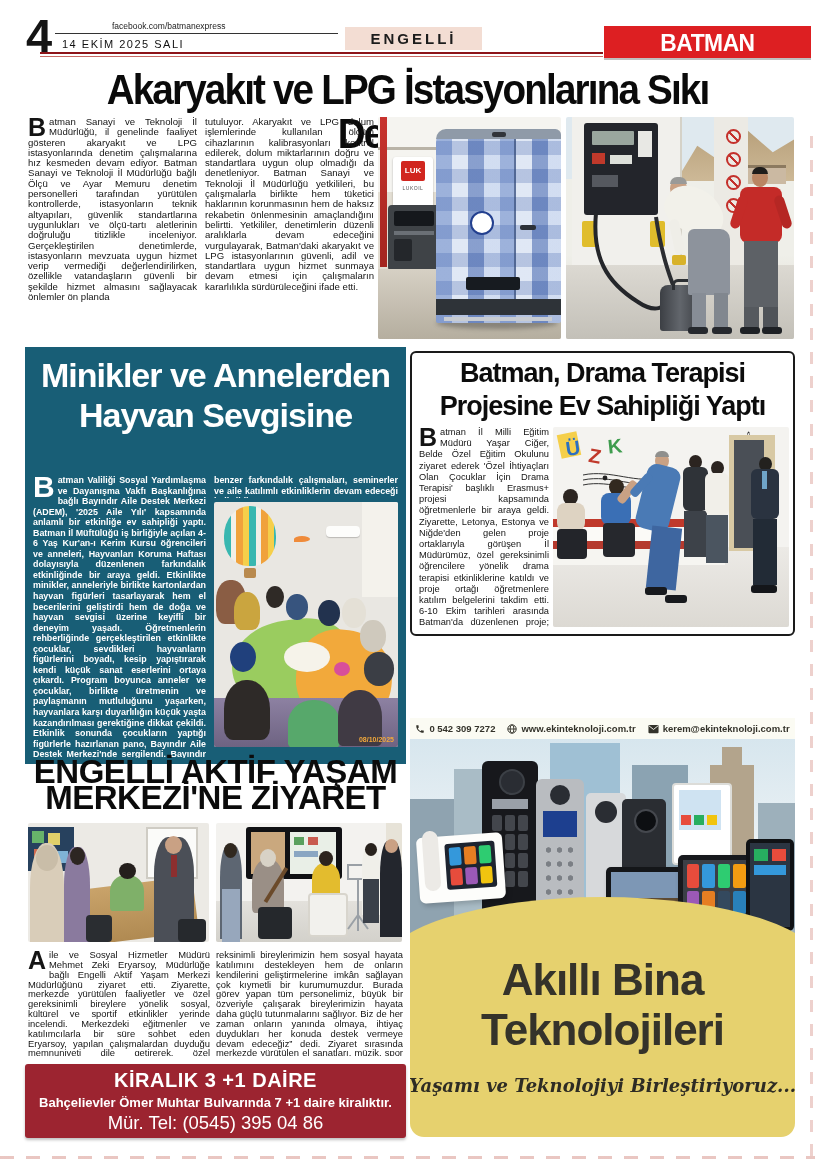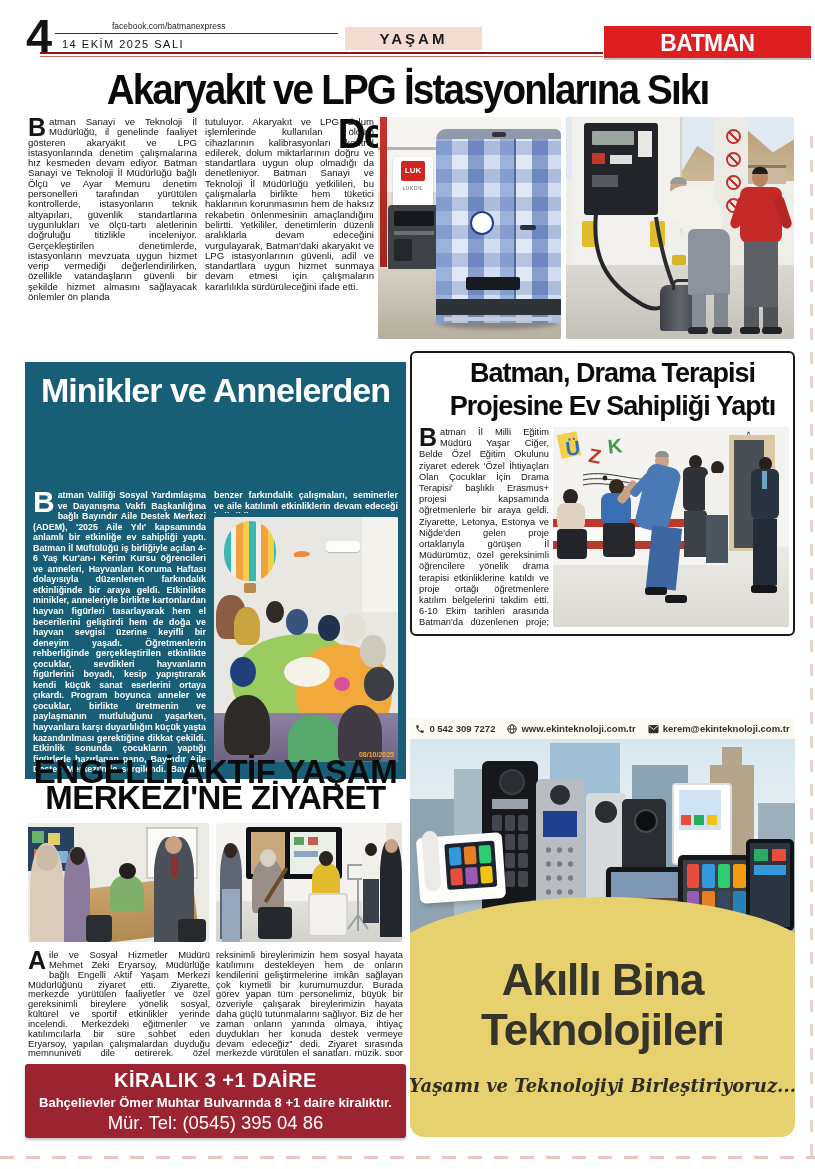--- a/index.html
+++ b/index.html
@@ -24,21 +24,21 @@
 
 <div class="page">
 
   <div class="abs" style="left:26px;top:12px;font-size:47px;font-weight:900;line-height:1;">4</div>
 
   <div class="abs" style="left:112px;top:21px;font-size:8.5px;color:#222;">facebook.com/batmanexpress</div>
   <div class="abs" style="left:55px;top:33px;width:283px;height:1px;background:#333;"></div>
   <div class="abs" style="left:62px;top:38px;font-size:11px;letter-spacing:1.5px;font-weight:500;color:#111;">14 EKİM 2025 SALI</div>
 
   <div class="abs center" style="left:345px;top:27px;width:137px;height:23px;background:#f3ddd3;
-       font-size:15px;font-weight:700;letter-spacing:3px;line-height:23px;color:#1c1c1c;">YAŞAM</div>
+       font-size:15px;font-weight:700;letter-spacing:3px;line-height:23px;color:#1c1c1c;">ENGELLİ</div>
 
   <div class="abs center" style="left:604px;top:26px;width:207px;height:32px;background:#dd1f22;
        box-shadow:0 2px 0 rgba(0,0,0,.25);">
     <span class="abs white" style="left:0;width:207px;top:3px;font-size:24px;font-weight:900;letter-spacing:-.5px;
           transform:scaleX(.95);transform-origin:center;">BATMAN EXPRESS</span>
   </div>
 
   <div class="abs" style="left:40px;top:52px;width:563px;height:2px;background:#8d1418;"></div>
   <div class="abs" style="left:40px;top:56px;width:563px;height:1px;background:#c96b65;"></div>
 
@@ -130,23 +130,24 @@
       <div class="abs" style="left:-2px;top:30px;width:10px;height:34px;background:#c42b28;transform:rotate(18deg);border-radius:5px;"></div>
       <div class="abs" style="left:42px;top:30px;width:10px;height:34px;background:#b52724;transform:rotate(-18deg);border-radius:5px;"></div>
       <div class="abs" style="left:8px;top:76px;width:34px;height:66px;background:#5d6166;"></div>
       <div class="abs" style="left:8px;top:142px;width:15px;height:22px;background:#55595e;"></div>
       <div class="abs" style="left:27px;top:142px;width:15px;height:22px;background:#4f5358;"></div>
       <div class="abs" style="left:4px;top:162px;width:20px;height:7px;background:#1e2125;border-radius:3px;"></div>
       <div class="abs" style="left:26px;top:162px;width:20px;height:7px;background:#1e2125;border-radius:3px;"></div>
     </div>
   </div>
 
-  <div class="abs" style="left:25px;top:347px;width:381px;height:417px;background:#185e76;margin-top:15px;">
+  <div class="abs" style="left:25px;top:347px;width:381px;height:417px;background:#185e76;">
     <div class="abs center white" style="left:0;top:8px;width:381px;font-size:34px;font-weight:800;line-height:40px;letter-spacing:-1px;">
       <span style="display:block;">Minikler ve Annelerden</span>
+      <span style="display:block;">Hayvan Sevgisine</span>
     </div>
     <div class="abs just dcb white" style="left:8px;top:128px;width:173px;height:283px;font-size:8.9px;line-height:10.55px;font-weight:600;">Batman Valiliği Sosyal Yardımlaşma ve Dayanışma Vakfı Başkanlığına bağlı Bayındır Aile Destek Merkezi (ADEM), '2025 Aile Yılı' kapsamında anlamlı bir etkinliğe ev sahipliği yaptı. Batman İl Müftülüğü iş birliğiyle açılan 4-6 Yaş Kur'an-ı Kerim Kursu öğrencileri ve anneleri, Hayvanları Koruma Haftası dolayısıyla düzenlenen farkındalık etkinliğinde bir araya geldi. Etkinlikte minikler, anneleriyle birlikte kartonlardan hayvan figürleri tasarlayarak hem el becerilerini geliştirdi hem de doğa ve hayvan sevgisi üzerine keyifli bir deneyim yaşadı. Öğretmenlerin rehberliğinde gerçekleştirilen etkinlikte çocuklar, sevdikleri hayvanların figürlerini boyadı, kesip yapıştırarak kendi küçük sanat eserlerini ortaya çıkardı. Program boyunca anneler ve çocuklar, birlikte üretmenin ve paylaşmanın mutluluğunu yaşarken, hayvanlara karşı duyarlılığın küçük yaşta kazandırılması gerektiğine dikkat çekildi. Etkinlik sonunda çocukların yaptığı figürlerle hazırlanan pano, Bayındır Aile Destek Merkezi'nde sergilendi. Bayındır Aile Destek Merkezi yetkilileri, etkinliğin amacının sadece eğlenceli vakit geçirmek olmadığını, aynı zamanda aile bağlarını güçlendirmek, çocuklarda çevre ve hayvan sevgisi bilincini artırmak olduğunu vurguladı. “2025 Aile Yılı” etkinlikleri kapsamında ADEM bünyesinde yıl boyunca</div>
     <div class="abs just white" style="left:189px;top:128px;width:184px;height:23px;font-size:8.9px;line-height:10.55px;font-weight:600;overflow:hidden;">benzer farkındalık çalışmaları, seminerler ve aile katılımlı etkinliklerin devam edeceği belirtildi.</div>
 
     <div class="ph" style="left:189px;top:155px;width:184px;height:245px;background:#e9e7e2;">
       <div class="abs winGrid" style="left:148px;top:0;width:36px;height:95px;background:#f4f2ec;"></div>
       <div class="abs" style="left:112px;top:24px;width:34px;height:11px;background:#fdfdfb;border-radius:4px;box-shadow:0 1px 1px rgba(0,0,0,.2);"></div>
       <div class="abs" style="left:10px;top:4px;width:52px;height:60px;border-radius:50% 50% 46% 46%;
            background:repeating-linear-gradient(90deg,#39b7b0 0 7px,#f2efe8 7px 12px,#f0a23c 12px 19px,#f5cf4a 19px 25px);"></div>
       <div class="abs" style="left:30px;top:66px;width:12px;height:10px;background:#b98a4e;border-radius:2px;"></div>
@@ -166,21 +167,21 @@
       <div class="abs" style="left:0;top:196px;width:184px;height:49px;background:linear-gradient(#8d81a2,#6e6382);"></div>
       <div class="abs" style="left:10px;top:178px;width:46px;height:60px;background:#2e2a28;border-radius:48% 48% 20% 20%;"></div>
       <div class="abs" style="left:74px;top:198px;width:52px;height:48px;background:#57a86b;border-radius:48% 48% 10% 10%;"></div>
       <div class="abs" style="left:124px;top:188px;width:44px;height:56px;background:#403a44;border-radius:48% 48% 10% 10%;"></div>
       <div class="abs" style="left:120px;top:160px;width:16px;height:14px;background:#d84f9a;border-radius:50%;"></div>
       <div class="abs" style="right:4px;bottom:4px;font-size:7px;color:#f2a93b;font-weight:700;">08/10/2025</div>
     </div>
   </div>
 
   <div class="abs" style="left:410px;top:351px;width:385px;height:285px;border:2px solid #1a1a1a;border-radius:6px;background:#fff;box-sizing:border-box;">
-    <div class="abs center" style="left:0;top:4px;width:381px;font-size:27px;font-weight:800;line-height:33px;letter-spacing:-1px;color:#0c0c0c;padding-left:10px;">
+    <div class="abs center" style="left:0;top:4px;width:381px;font-size:27px;font-weight:800;line-height:33px;letter-spacing:-1px;color:#0c0c0c;">
       <span style="display:block;">Batman, Drama Terapisi</span>
       <span style="display:block;">Projesine Ev Sahipliği Yaptı</span>
     </div>
     <div class="abs just dc" style="left:7px;top:74px;width:130px;height:200px;font-size:9.3px;line-height:11.2px;">Batman İl Milli Eğitim Müdürü Yaşar Ciğer, Belde Özel Eğitim Okulunu ziyaret ederek 'Özel İhtiyaçları Olan Çocuklar İçin Drama Terapisi' başlıklı Erasmus+ projesi kapsamında öğretmenlerle bir araya geldi. Ziyarette, Letonya, Estonya ve Niğde'den gelen proje ortaklarıyla görüşen İl Müdürümüz, özel gereksinimli öğrencilere yönelik drama terapisi etkinliklerine katıldı ve proje ortağı öğretmenlere katılım belgelerini takdim etti. 6-10 Ekim tarihleri arasında Batman'da düzenlenen proje; özel gereksinimli çocukların gelişimine katkı sağlayacak drama terapisi yöntemlerinin yaygınlaştırılmasını amaçlıyor.</div>
 
     <div class="ph" style="left:141px;top:74px;width:236px;height:200px;background:#f4f3f0;">
       <div class="abs" style="left:0;top:120px;width:236px;height:80px;
            background:linear-gradient(#eceae6,#dcd9d3);"></div>
       <div class="abs" style="left:6px;top:6px;width:20px;height:24px;background:#f5cf4a;transform:rotate(-12deg);"></div>
       <div class="abs center" style="left:10px;top:10px;width:20px;font-size:20px;font-weight:900;color:#2b6fc2;transform:rotate(-8deg);">Ü</div>
@@ -412,21 +413,21 @@
     <div class="abs" style="left:164px;top:18px;width:22px;height:96px;background:#23262d;border-radius:35% 35% 0 0;">
       <div class="abs" style="left:5px;top:-2px;width:13px;height:14px;background:#caa184;border-radius:50%;"></div>
     </div>
   </div>
 
   <div class="abs just dc" style="left:28px;top:950px;width:182px;height:106px;font-size:9.4px;line-height:9.85px;">Aile ve Sosyal Hizmetler Müdürü Mehmet Zeki Eryarsoy, Müdürlüğe bağlı Engelli Aktif Yaşam Merkezi Müdürlüğünü ziyaret etti. Ziyarette, merkezde yürütülen faaliyetler ve özel gereksinimli bireylere yönelik sosyal, kültürel ve sportif etkinlikler yerinde incelendi. Merkezdeki eğitmenler ve katılımcılarla bir süre sohbet eden Eryarsoy, yapılan çalışmalardan duyduğu memnuniyeti dile getirerek, özel gereksinimli bireylerin toplumsal yaşamın her alanında aktif rol almalarının önemine vurgu yaptı. Müdür Eryarsoy, yaptığı açıklamada “Engelli Aktif Yaşam Merkezi'miz, özel ge-</div>
   <div class="abs just" style="left:216px;top:950px;width:187px;height:106px;font-size:9.4px;line-height:9.85px;">reksinimli bireylerimizin hem sosyal hayata katılımını destekleyen hem de onların kendilerini geliştirmelerine imkân sağlayan çok kıymetli bir kurumumuzdur. Burada görev yapan tüm personelimiz, büyük bir özveriyle çalışarak bireylerimizin hayata daha güçlü tutunmalarını sağlıyor. Biz de her zaman onların yanında olmaya, ihtiyaç duydukları her konuda destek vermeye devam edeceğiz” dedi. Ziyaret sırasında merkezde yürütülen el sanatları, müzik, spor ve rehabilitasyon faaliyetleri hakkında bilgi alan İl Müdürü, katılımcıların ortaya koyduğu ürünleri ve performansları da inceledi.</div>
 
   <div class="abs" style="left:25px;top:1064px;width:381px;height:74px;background:#9c2430;border-radius:3px;box-shadow:0 2px 3px rgba(0,0,0,.25);">
     <div class="abs center white" style="left:0;top:5px;width:381px;font-size:20px;font-weight:800;letter-spacing:.5px;">KİRALIK 3 +1 DAİRE</div>
-    <div class="abs center white" style="left:0;top:31px;width:381px;font-size:13px;font-weight:600;">Bahçelievler Ömer Muhtar Bulvarında 8 +1 daire kiralıktır.</div>
+    <div class="abs center white" style="left:0;top:31px;width:381px;font-size:13px;font-weight:600;">Bahçelievler Ömer Muhtar Bulvarında 7 +1 daire kiralıktır.</div>
     <div class="abs center white" style="left:0;top:48px;width:381px;font-size:18.5px;font-weight:400;">Mür. Tel: (0545) 395 04 86</div>
   </div>
 
   <div class="abs" style="left:0;top:1156px;width:815px;height:3px;opacity:.55;
        background:repeating-linear-gradient(90deg,#d89890 0 14px,transparent 14px 26px);"></div>
   <div class="abs" style="left:810px;top:130px;width:3px;height:1026px;opacity:.45;
        background:repeating-linear-gradient(0deg,#d89890 0 12px,transparent 12px 24px);"></div>
 
 </div>
 

